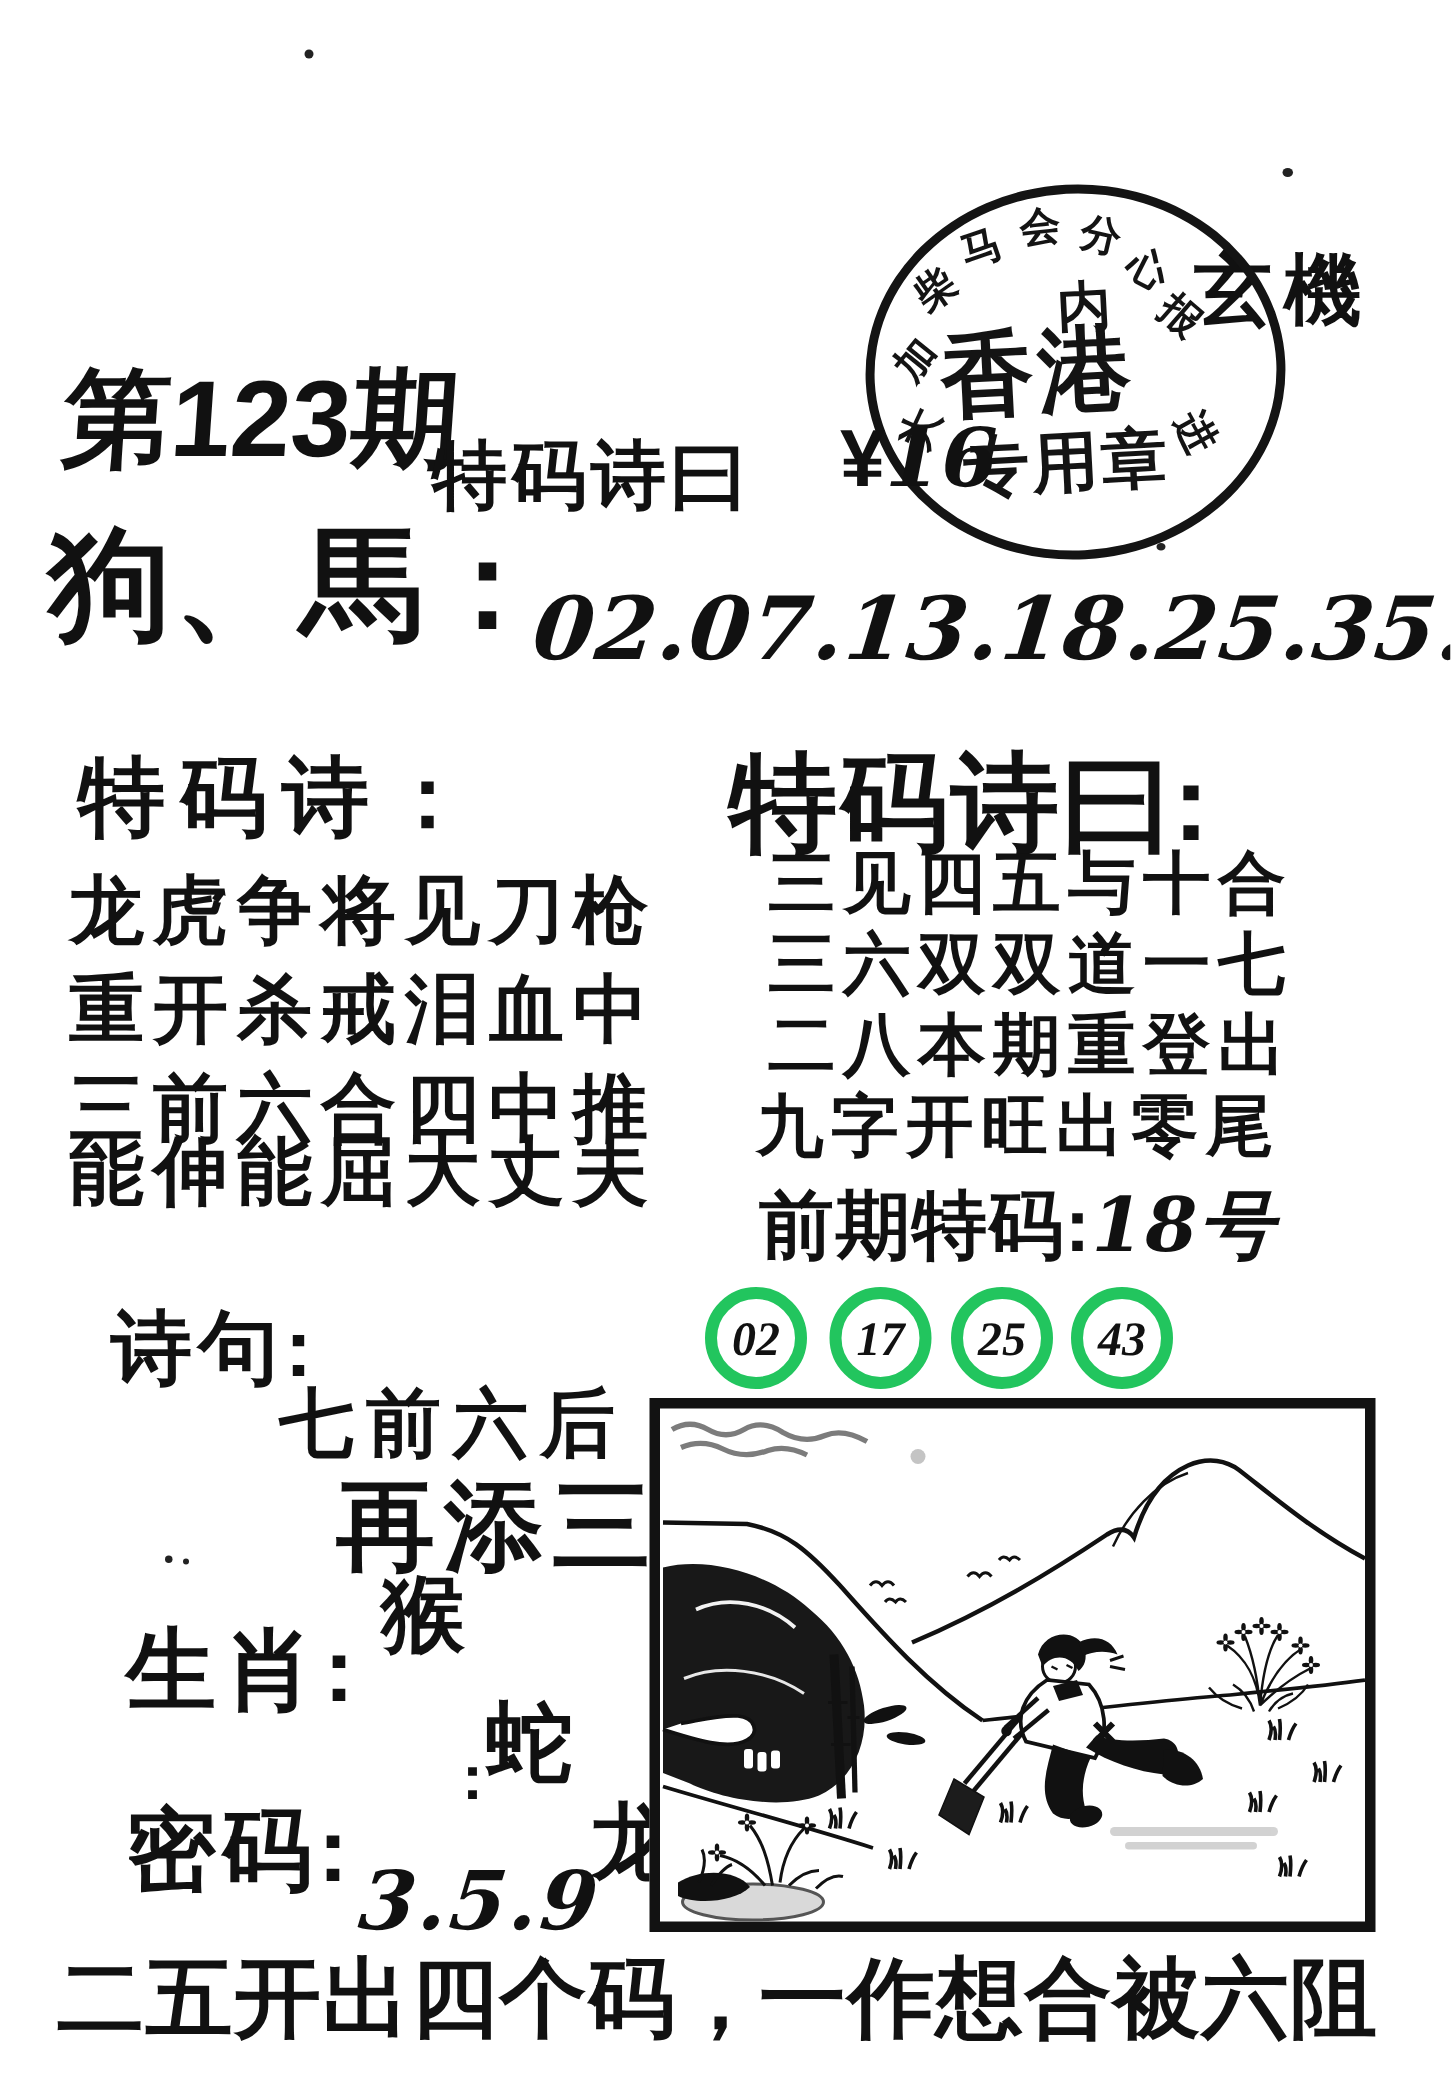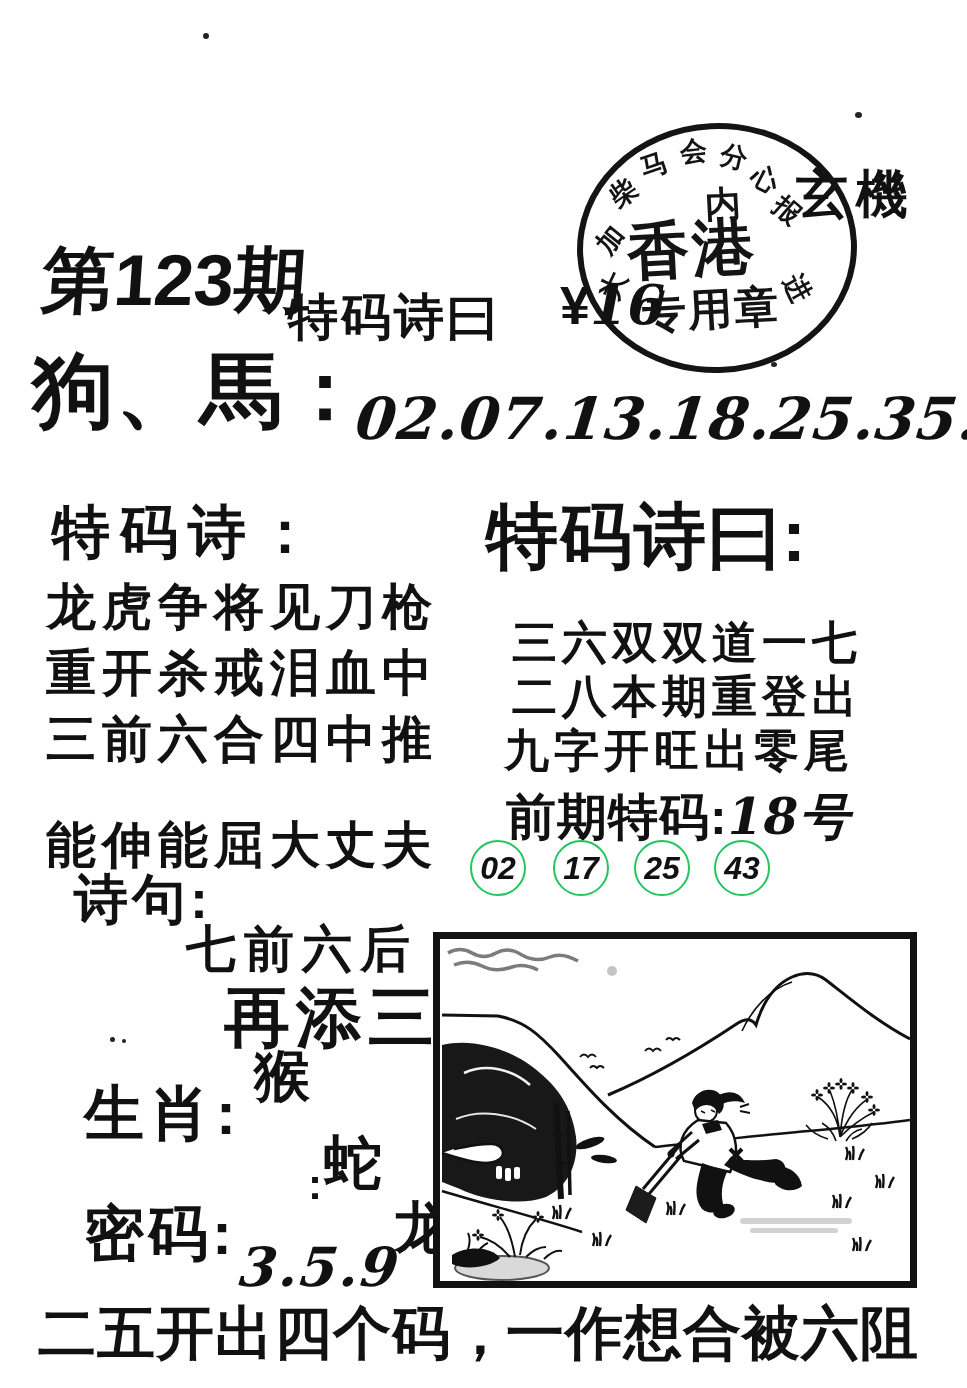--- a/index.html
+++ b/index.html
@@ -30,30 +30,30 @@
   .a8{left:198px;top:150px;transform:rotate(64deg);}
   .stamp-center{left:44px;top:88px;font-size:62px;letter-spacing:3px;}
   .stamp-small{left:124px;top:58px;font-size:36px;}
   .stamp-bottom{left:56px;top:158px;font-size:44px;letter-spacing:2px;}
   
   .animals{left:32px;top:350px;font-size:82px;letter-spacing:2px;}
   .numbers{left:356px;top:390px;font-size:58px;letter-spacing:1px;}
   
   .lp-title{left:52px;top:503px;font-size:58px;letter-spacing:10px;}
   .lp0{left:46px;top:582px;}  .lp1{left:46px;top:648px;}
-  .lp2{left:46px;top:714px;}  .lp3{left:46px;top:820px;}
+  .lp2{left:46px;top:714px;}  .lp3{left:46px;top:756px;}
   .lp0,.lp1,.lp2,.lp3{font-size:50px;letter-spacing:6px;}
   .rp-title{left:486px;top:500px;font-size:72px;letter-spacing:2px;}
   .rp0{left:512px;top:566px;} .rp1{left:512px;top:620px;}
   .rp2{left:512px;top:674px;} .rp3{left:504px;top:728px;}
   .rp0,.rp1,.rp2,.rp3{font-size:45px;letter-spacing:5px;}
   .prev{left:506px;top:792px;font-size:50px;letter-spacing:1px;}
-  .circ{position:absolute;top:840px;width:52px;height:52px;border:2px solid #22c55e;border-radius:50%;
+  .circ{position:absolute;top:858px;width:52px;height:52px;border:8px solid #22c55e;border-radius:50%;
         display:flex;align-items:center;justify-content:center;font-size:32px;font-weight:700;
-        font-family:Liberation Sans, sans-serif;font-style:italic;color:#111;}
+        font-family:Liberation Serif, serif;font-style:italic;color:#111;}
   .c0{left:470px;} .c1{left:553px;} .c2{left:634px;} .c3{left:714px;}
   
   .verse-label{left:74px;top:872px;font-size:54px;letter-spacing:4px;}
   .verse1{left:186px;top:924px;font-size:50px;letter-spacing:8px;}
   .verse2{left:224px;top:984px;font-size:66px;letter-spacing:6px;}
   .zod-top{left:254px;top:1048px;font-size:56px;}
   .zod-label{left:84px;top:1084px;font-size:60px;letter-spacing:6px;}
   .zod-colon{left:308px;top:1164px;font-size:42px;}
   .zod-bottom{left:324px;top:1134px;font-size:58px;}
   .code-label{left:84px;top:1204px;font-size:60px;letter-spacing:4px;}
@@ -101,20 +101,21 @@
   <div class="t animals">狗、馬：</div>
   <div class="t numbers hand skew">02.07.13.18.25.35.43</div>
 
   <div class="t lp-title">特码诗：</div>
   <div class="t lp0">龙虎争将见刀枪</div>
   <div class="t lp1">重开杀戒泪血中</div>
   <div class="t lp2">三前六合四中推</div>
   <div class="t lp3">能伸能屈大丈夫</div>
 
   <div class="t rp-title">特码诗曰:</div>
+  <div class="t rp0">三见四五与十合</div>
   <div class="t rp1">三六双双道一七</div>
   <div class="t rp2">二八本期重登出</div>
   <div class="t rp3">九字开旺出零尾</div>
 
   <div class="t prev"><span>前期特码:</span><span class="hand">18号</span></div>
   <div class="circ c0">02</div>
   <div class="circ c1">17</div>
   <div class="circ c2">25</div>
   <div class="circ c3">43</div>
 

